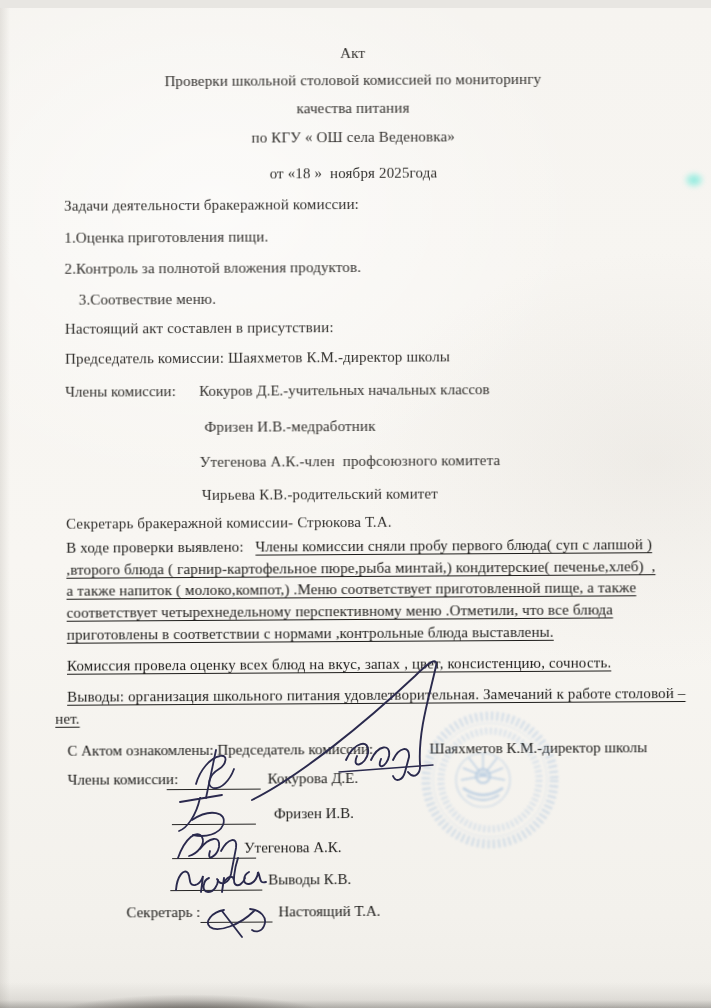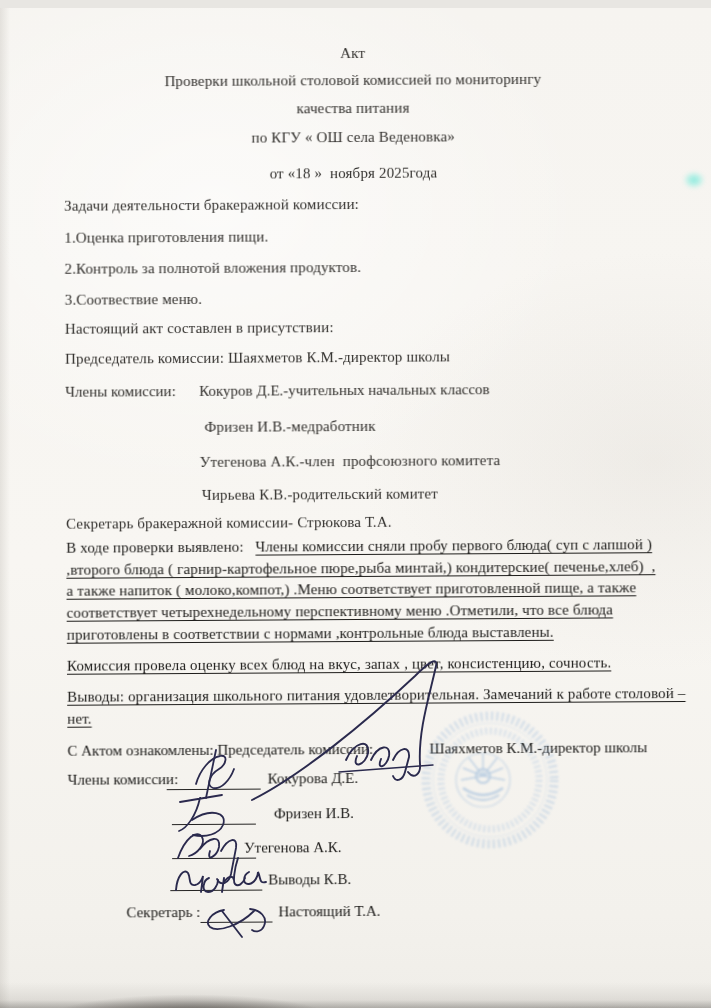--- a/index.html
+++ b/index.html
@@ -46,21 +46,21 @@
 
     <div class="line center" style="top:37px">Акт</div>
     <div class="line center" style="top:64px">Проверки школьной столовой комиссией по мониторингу</div>
     <div class="line center" style="top:92px">качества питания</div>
     <div class="line center" style="top:121px">по КГУ « ОШ села Веденовка»</div>
     <div class="line center" style="top:157px">от «18 »  ноября 2025года</div>
 
     <div class="line" style="left:66px;top:188px">Задачи деятельности бракеражной комиссии:</div>
     <div class="line" style="left:66px;top:220px">1.Оценка приготовления пищи.</div>
     <div class="line" style="left:66px;top:251px">2.Контроль за полнотой вложения продуктов.</div>
-    <div class="line" style="left:66px;top:282px">3.Соотвествие меню.</div>
+    <div class="line" style="left:80px;top:282px">3.Соотвествие меню.</div>
 
     <div class="line" style="left:66px;top:311px">Настоящий акт составлен в присутствии:</div>
     <div class="line" style="left:66px;top:341px">Председатель комиссии: Шаяхметов К.М.-директор школы</div>
 
     <div class="row" style="top:374px">
       <span style="left:66px">Члены комиссии:</span>
       <span style="left:200px">Кокуров Д.Е.-учительных начальных классов</span>
     </div>
     <div class="line" style="left:205px;top:410px">Фризен И.В.-медработник</div>
     <div class="line" style="left:200px;top:445px">Утегенова А.К.-член  профсоюзного комитета</div>
@@ -70,21 +70,21 @@
 
     <div class="line dark" style="left:66px;top:530px"><span>В ходе проверки выявлено:   </span><span class="u">Члены комиссии сняли пробу первого блюда( суп с лапшой )</span></div>
     <div class="line dark u" style="left:66px;top:552px">,второго блюда ( гарнир-картофельное пюре,рыба минтай,) кондитерские( печенье,хлеб)  ,</div>
     <div class="line dark u" style="left:66px;top:573px">а также напиток ( молоко,компот,) .Меню соответствует приготовленной пище, а также</div>
     <div class="line dark u" style="left:66px;top:595px">соответствует четырехнедельному перспективному меню .Отметили, что все блюда</div>
     <div class="line dark u" style="left:66px;top:617px">приготовлены в соответствии с нормами ,контрольные блюда выставлены.</div>
 
     <div class="line dark u" style="left:66px;top:648px">Комиссия провела оценку всех блюд на вкус, запах , цвет, консистенцию, сочность.</div>
 
     <div class="line dark u" style="left:66px;top:679px">Выводы: организация школьного питания удовлетворительная. Замечаний к работе столовой –</div>
-    <div class="line dark u" style="left:66px;top:701px">нет.</div>
+    <div class="line dark u" style="left:54px;top:701px">нет.</div>
 
     <div class="row dark" style="top:733px">
       <span style="left:66px">С Актом ознакомлены: Председатель комиссии:</span>
       <span style="left:428px">Шаяхметов К.М.-директор школы</span>
     </div>
 
     <div class="row dark" style="top:762px">
       <span style="left:66px">Члены комиссии:</span>
       <span class="sigline" style="left:165px;top:2px;width:94px"></span>
       <span style="left:266px">Кокурова Д.Е.</span>

